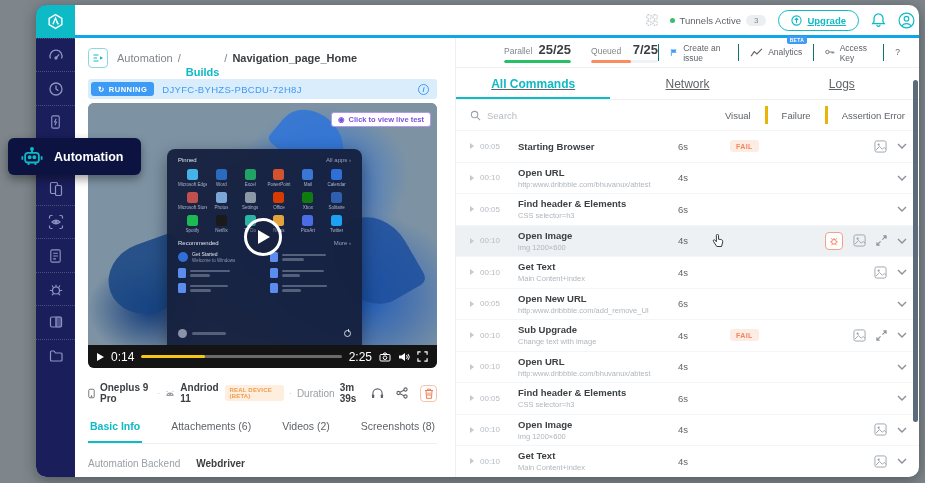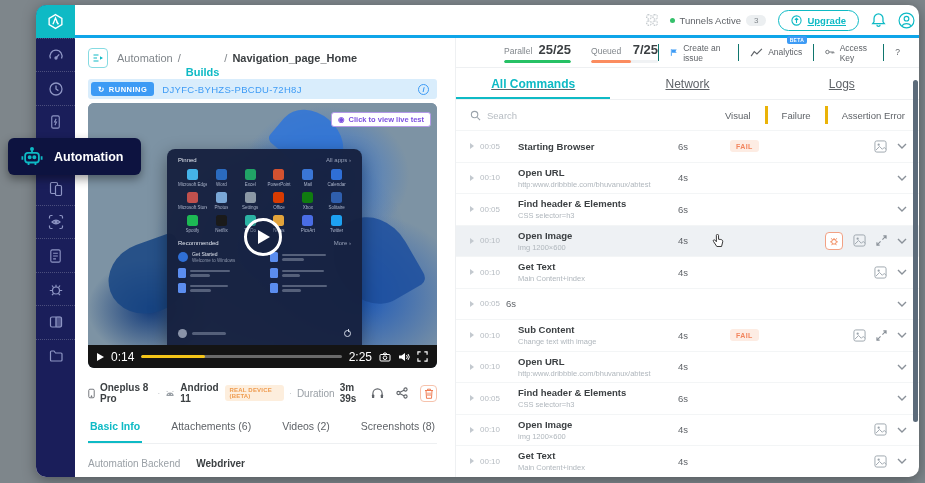--- a/index.html
+++ b/index.html
@@ -474,21 +474,21 @@
                 <path d="M1 4 V1 h3 M8 1 h3 v3 M11 8 v3 H8 M4 11 H1 V8"></path>
               </svg>
             </div>
           </div>
 
           <div class="device-row">
             <svg width="9" height="13" viewBox="0 0 9 13" fill="none" stroke="#5f6368" stroke-width="1.1">
               <rect x="1" y="1" width="7" height="11" rx="1.5"></rect>
                 <circle cx="4.5" cy="10" r=".6" fill="#5f6368"></circle>
             </svg>
-            <span class="dv-strong">Oneplus 8 Pro</span>
+            <span class="dv-strong">Oneplus 9 Pro</span>
             <span class="dv-dot">·</span>
             <svg width="13" height="9" viewBox="0 0 14 9">
               <path d="M2 8 a5 5 0 0 1 10 0 Z" fill="#9aa0a6"></path>
                 <circle cx="5" cy="6" r=".7" fill="#fff"></circle>
                 <circle cx="9" cy="6" r=".7" fill="#fff"></circle>
                 <path d="M3.5 2.5 L2.5 1 M10.5 2.5 L11.5 1" stroke="#9aa0a6" stroke-width="1"></path>
             </svg>
             <span class="dv-strong">Andriod 11</span>
             <span class="dv-badge">REAL DEVICE (BETA)</span>
             <span class="dv-dot">·</span>
@@ -700,33 +700,37 @@
                   </svg>
                 <svg width="10" height="6" viewBox="0 0 10 6" fill="none" stroke="#8a9199" stroke-width="1.4">
                     <path d="M1 1 L5 5 L9 1"></path>
                   </svg>
               </div>
             </div>
 
             <div class="cmd-row">
               <span class="r-play"></span>
               <span class="r-time">00:05</span>
+              <div class="r-info">
+                  <div class="r-name">Open New URL</div>
+                  <div class="r-sub">http:www.dribbble.com/add_remove_UI</div>
+                </div>
               <span class="r-dur">6s</span>
               <div class="r-icons">
                 <svg width="10" height="6" viewBox="0 0 10 6" fill="none" stroke="#8a9199" stroke-width="1.4">
                     <path d="M1 1 L5 5 L9 1"></path>
                   </svg>
               </div>
             </div>
 
             <div class="cmd-row">
               <span class="r-play"></span>
               <span class="r-time">00:10</span>
               <div class="r-info">
-                  <div class="r-name">Sub Content</div>
+                  <div class="r-name">Sub Upgrade</div>
                   <div class="r-sub">Change text with image</div>
                 </div>
               <span class="r-dur">4s</span>
               <span class="r-fail">FAIL</span>
               <div class="r-icons">
                 <svg width="13" height="13" viewBox="0 0 14 14" fill="none" stroke="#9aa3ab">
                     <rect x="1" y="1" width="12" height="12" rx="2"></rect>
                     <circle cx="5" cy="5" r="1.2" fill="#9aa3ab" stroke="none"></circle>
                     <path d="M2 11 L6 7 L9 10 L11 8 L13 10"></path>
                   </svg>

